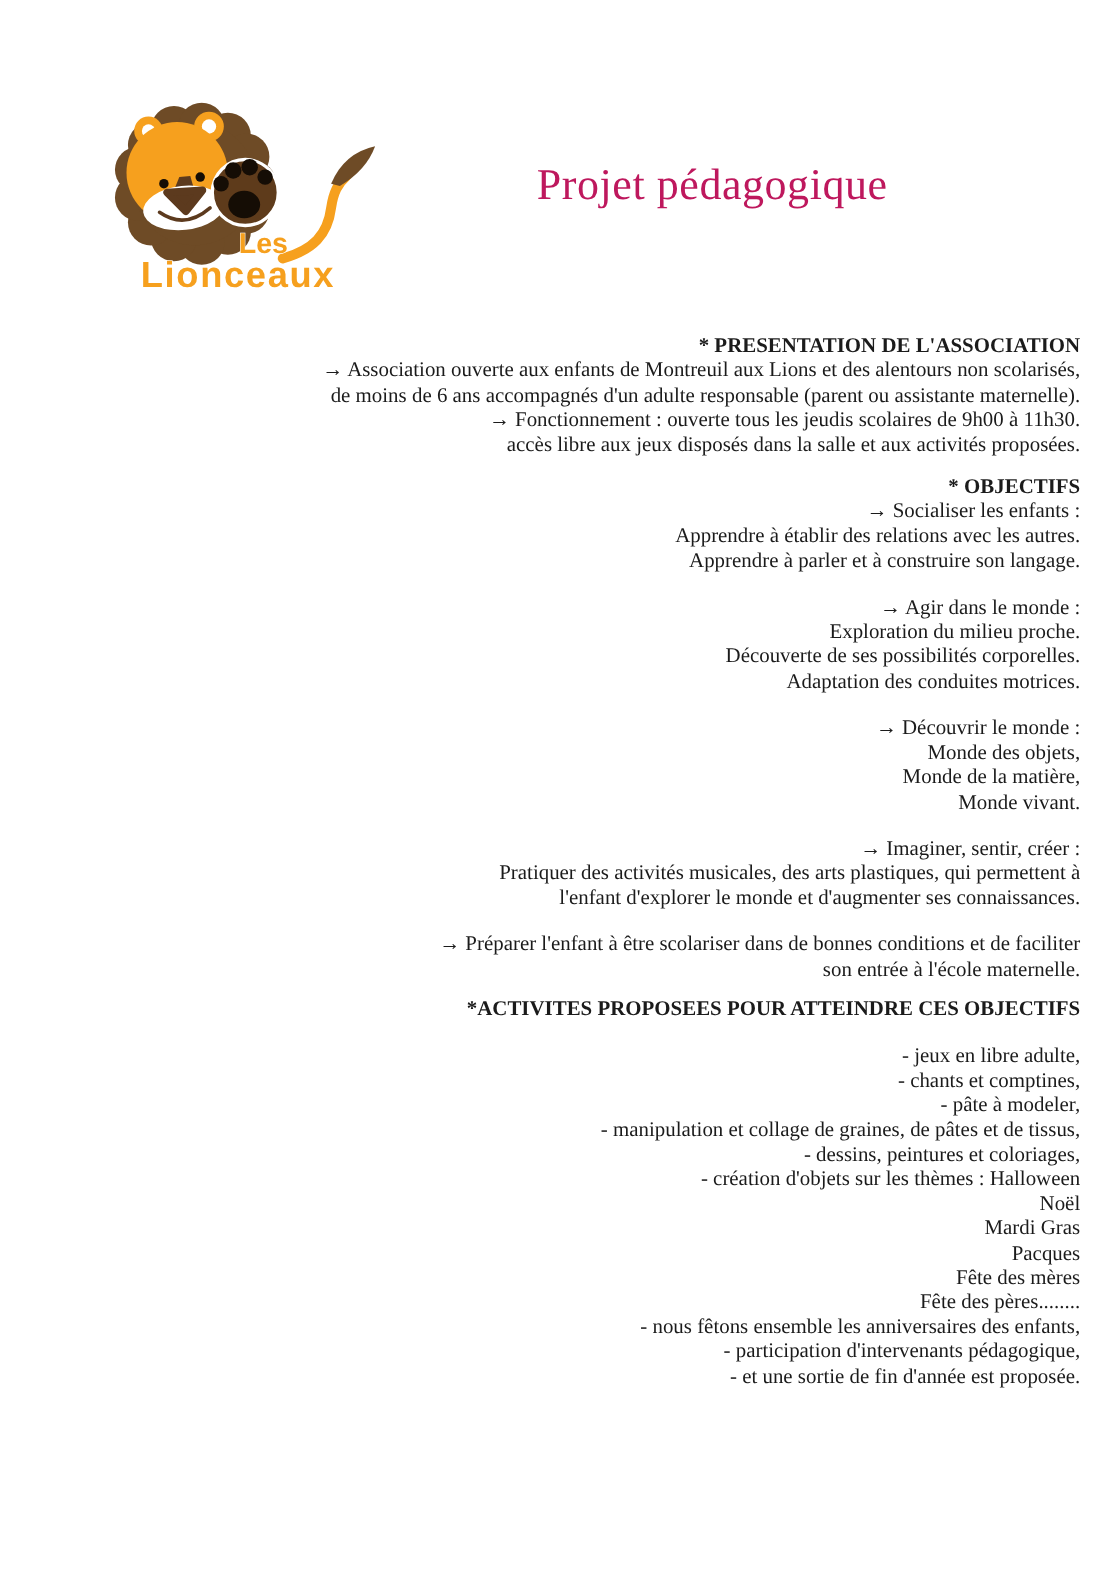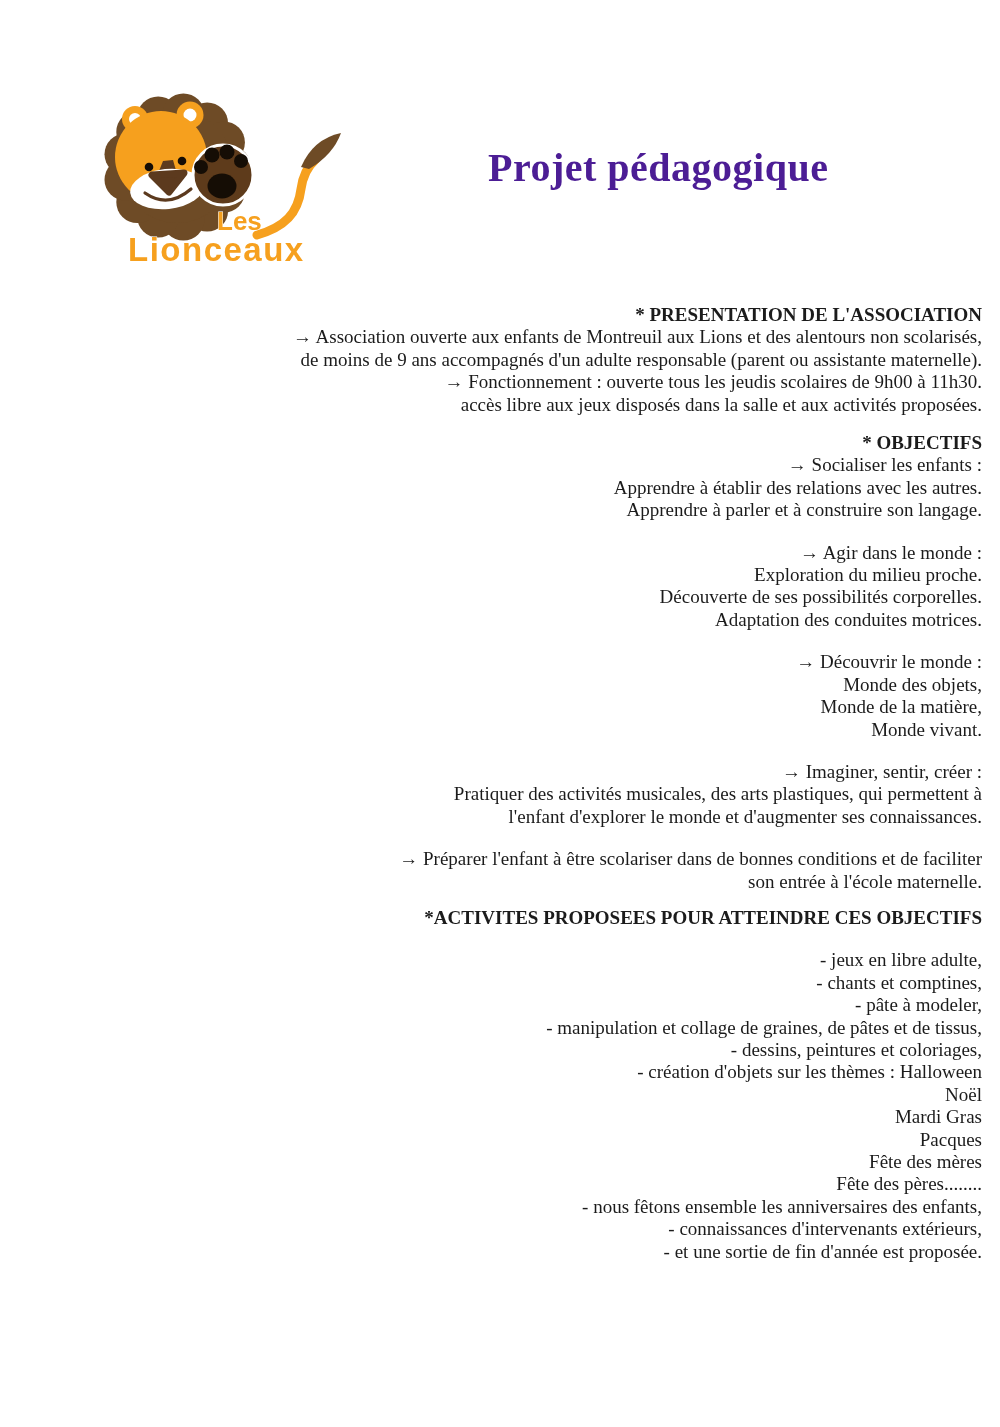--- a/index.html
+++ b/index.html
@@ -7,21 +7,21 @@
     position:relative;width:1000px;height:1427px;background:#ffffff;
     font-family:"Liberation Serif",serif;color:#1b1b1b;overflow:hidden;
   }
   
   .logo{position:absolute;left:95px;top:93px;width:250px;height:182px;}
   .logo svg{display:block;}
   .logo-word{font-family:"Liberation Sans",sans-serif;font-weight:700;paint-order:stroke;}
   
   .title{
     position:absolute;left:488px;top:144px;
-    font-size:40px;font-weight:700;color:#4c1d95;white-space:nowrap;letter-spacing:0.5px;
+    font-size:40px;font-weight:400;color:#be185d;white-space:nowrap;letter-spacing:0.5px;
   }
   
   .content{position:absolute;left:92px;top:304px;width:890px;font-size:19px;line-height:22.4px;text-align:right;}
   .heading{font-weight:700;white-space:nowrap;}
   .line{white-space:nowrap;}
   .l-arrow{margin-left:111px;}
   .l-cont{margin-left:138px;}
   .l-sub{margin-left:238px;}
   .l-deep{margin-left:278px;}
   .l-theme{margin-left:374px;}
@@ -87,21 +87,21 @@
       <text class="logo-word" x="33" y="168" font-size="33" letter-spacing="1.5" fill="#F6A01E" stroke="#ffffff" stroke-width="1">Lionceaux</text>
     </svg>
   </div>
 
   <div class="title">Projet pédagogique</div>
 
   <div class="content">
 
     <div class="heading">* PRESENTATION DE L'ASSOCIATION</div>
     <div class="line l-arrow">→ Association ouverte aux enfants de Montreuil aux Lions et des alentours non scolarisés,</div>
-    <div class="line l-cont">de moins de 9 ans accompagnés d'un adulte responsable (parent ou assistante maternelle).</div>
+    <div class="line l-cont">de moins de 6 ans accompagnés d'un adulte responsable (parent ou assistante maternelle).</div>
     <div class="line l-arrow">→ Fonctionnement : ouverte tous les jeudis scolaires de 9h00 à 11h30.</div>
     <div class="line l-deep">accès libre aux jeux disposés dans la salle et aux activités proposées.</div>
 
     <div class="heading mt16">* OBJECTIFS</div>
 
     <div>
       <div class="line l-arrow">→ Socialiser les enfants :</div>
       <div class="line l-sub">Apprendre à établir des relations avec les autres.</div>
       <div class="line l-sub">Apprendre à parler et à construire son langage.</div>
     </div>
@@ -139,18 +139,18 @@
       <div class="line l-arrow">- pâte à modeler,</div>
       <div class="line l-arrow">- manipulation et collage de graines, de pâtes et de tissus,</div>
       <div class="line l-arrow">- dessins, peintures et coloriages,</div>
       <div class="line l-arrow">- création d'objets sur les thèmes : Halloween</div>
       <div class="line l-theme">Noël</div>
       <div class="line l-theme">Mardi Gras</div>
       <div class="line l-theme">Pacques</div>
       <div class="line l-theme">Fête des mères</div>
       <div class="line l-theme">Fête des pères........</div>
       <div class="line l-arrow">- nous fêtons ensemble les anniversaires des enfants,</div>
-      <div class="line l-arrow">- connaissances d'intervenants extérieurs,</div>
+      <div class="line l-arrow">- participation d'intervenants pédagogique,</div>
       <div class="line l-arrow">- et une sortie de fin d'année est proposée.</div>
     </div>
 
   </div>
 </div>
 
 </body></html>

